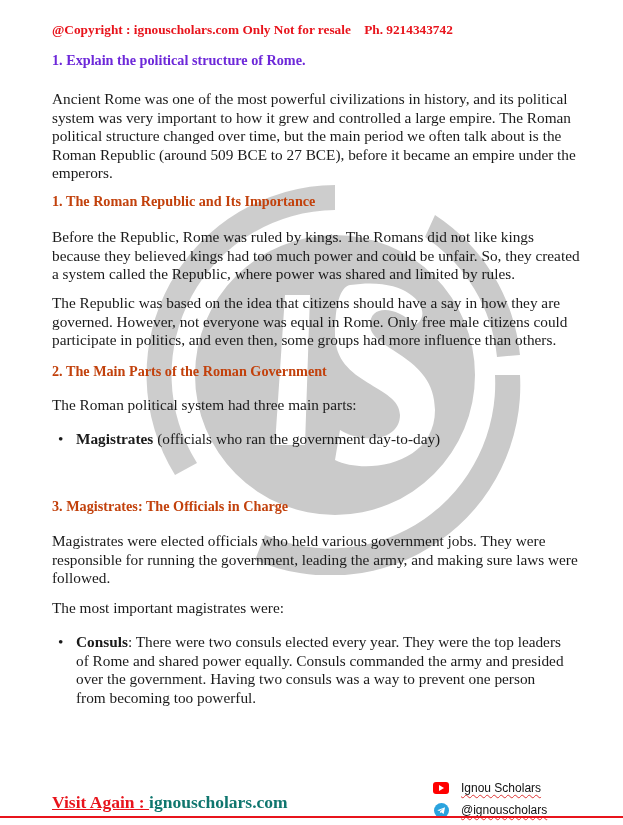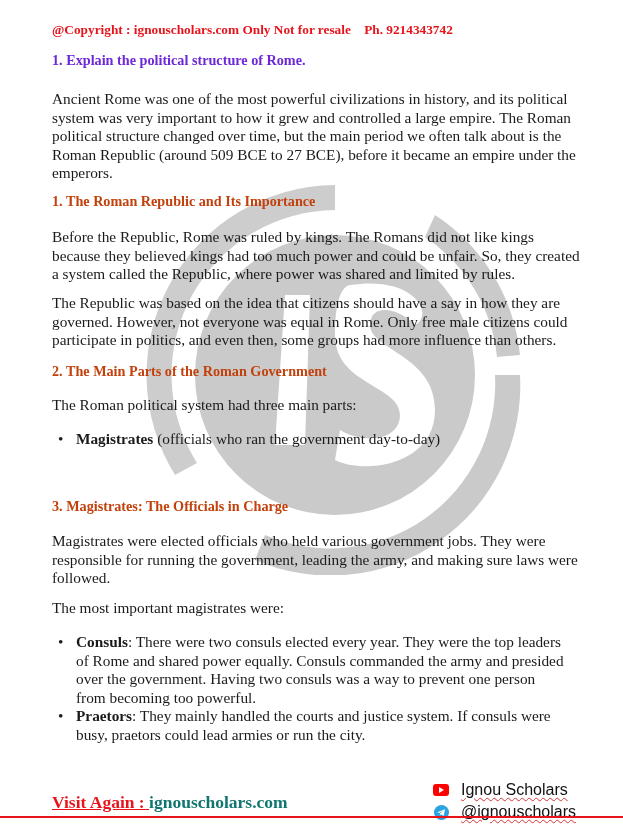--- a/index.html
+++ b/index.html
@@ -17,21 +17,21 @@
     ul { margin: 0; padding: 0; list-style: none; }
     .blist { position: absolute; left: 36px; width: 530px; z-index: 1; }
     .blist li { position: relative; padding-left: 40px; font-size: 15.3px; line-height: 18.5px; }
     .blist li::before { content: "•"; position: absolute; left: 22px; top: 0; }
     .blist b { font-weight: bold; }
     .footer-visit { position: absolute; left: 52px; top: 792px; font-family: "Liberation Serif", serif;
                     font-weight: bold; font-size: 17.5px; z-index: 1; }
     .footer-visit .lbl { color: #e8141c; text-decoration: underline; }
     .footer-visit .site { color: #0f766e; }
     .social { position: absolute; left: 433px; z-index: 1; display: flex; align-items: center;
-              font-family: "Liberation Sans", sans-serif; font-size: 16px; color: #111; }
+              font-family: "Liberation Sans", sans-serif; font-size: 12px; color: #111; }
     .social .ic { width: 16px; height: 14px; margin-right: 12px; display: inline-flex; align-items: center; justify-content: center; }
     .social .txt { text-decoration: underline wavy #d33; text-decoration-thickness: 1px; text-underline-offset: 2px; }
     .rule { position: absolute; left: 0; top: 816px; width: 623px; height: 2px; background: #e8141c; z-index: 1; }
   </style>
 </head>
 <body>
 
 <svg class="watermark" viewBox="0 0 400 400">
   <g fill="#cacaca">
 
@@ -59,21 +59,20 @@
 <ul class="blist" style="top:430px;">
   <li><b>Magistrates</b><span> (officials who ran the government day-to-day)</span></li>
 </ul>
 
 <div class="h2" style="top:498px;">3. Magistrates: The Officials in Charge</div>
 <p class="para" style="top:532px;">Magistrates were elected officials who held various government jobs. They were responsible for running the government, leading the army, and making sure laws were followed.</p>
 <p class="para" style="top:599px;">The most important magistrates were:</p>
 
 <ul class="blist" style="top:633px;">
   <li><b>Consuls</b><span>: There were two consuls elected every year. They were the top leaders of Rome and shared power equally. Consuls commanded the army and presided over the government. Having two consuls was a way to prevent one person from becoming too powerful.</span></li>
-  <li><b>Praetors</b><span>: They mainly handled the courts and justice system. If consuls were busy, praetors could lead armies or run the city.</span></li>
 </ul>
 
 <div class="footer-visit">
   <span class="lbl">Visit Again : </span><span class="site">ignouscholars.com</span>
 </div>
 
 <div class="social" style="top:781px;">
   <span class="ic">
     <svg width="16" height="12" viewBox="0 0 16 12">
         <rect x="0" y="0" width="16" height="12" rx="3" fill="#ff0000"></rect>

